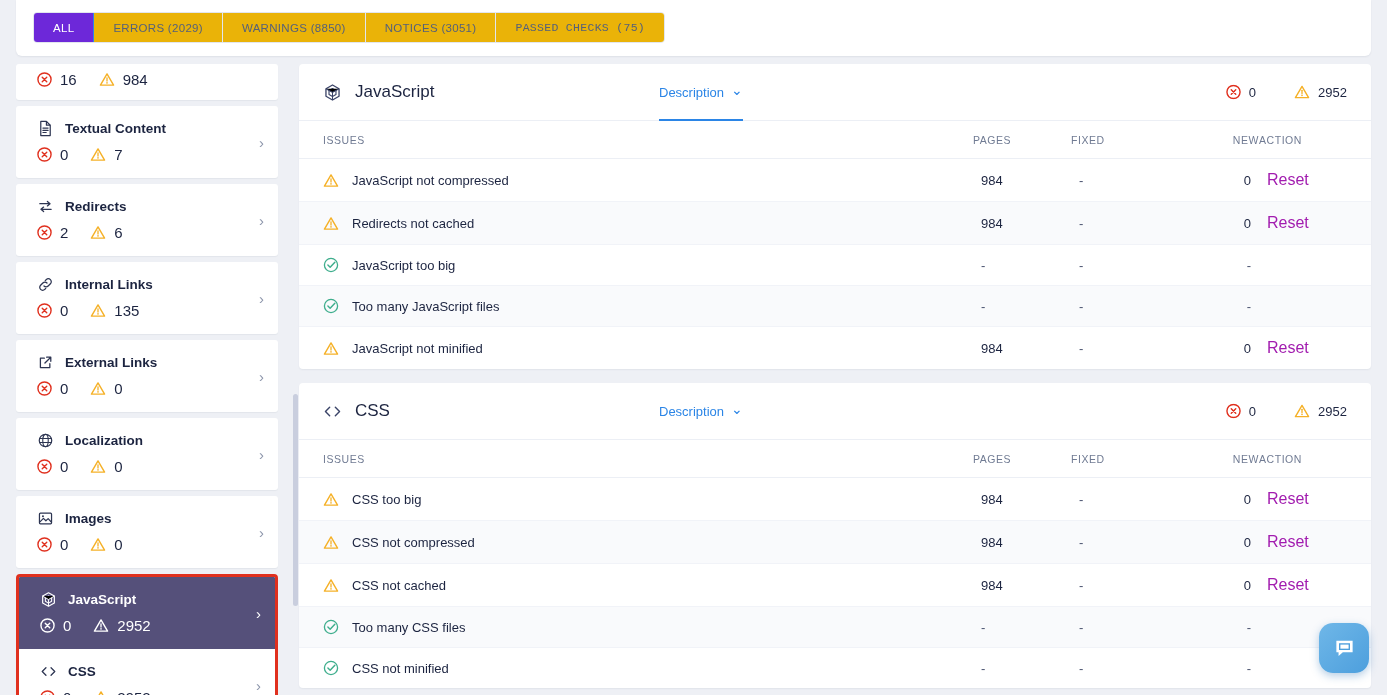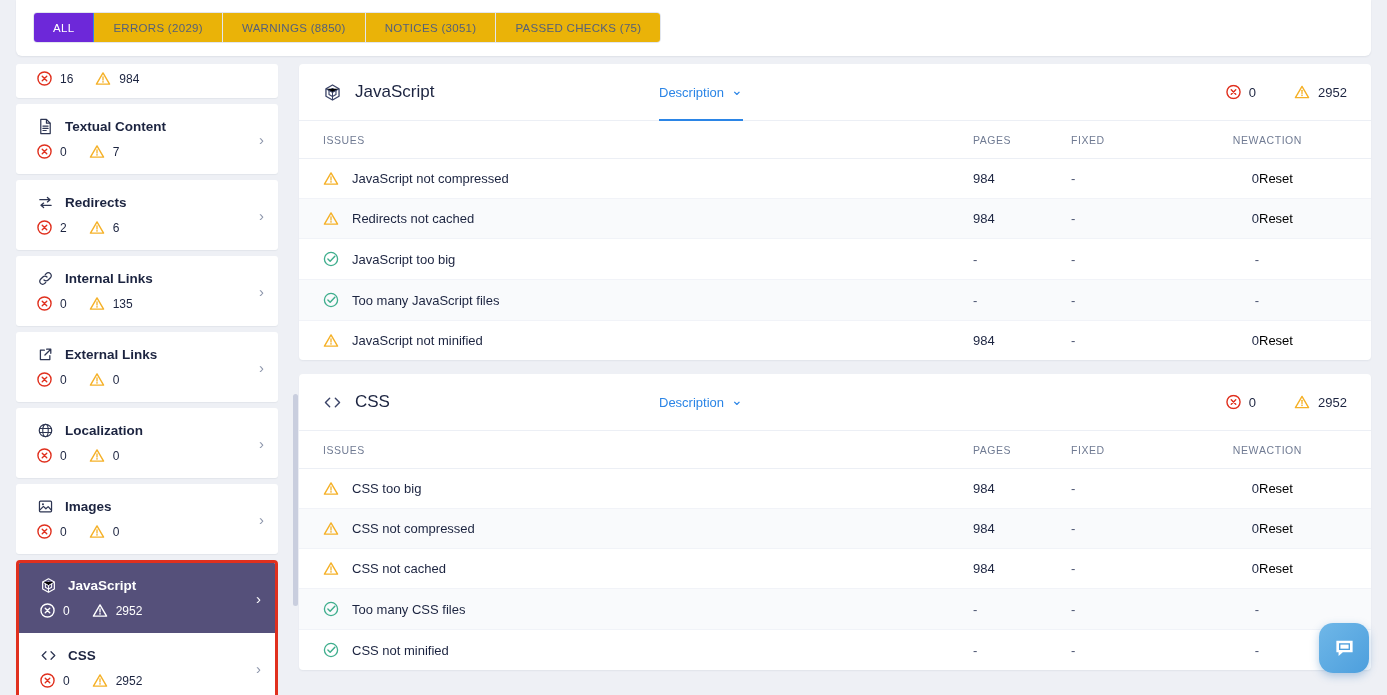--- a/index.html
+++ b/index.html
@@ -31,21 +31,21 @@
   .tab {
     display: flex; align-items: center; justify-content: center;
     padding: 0 19px;
     font-size: 11.5px; letter-spacing: .3px;
     color: #55617a;
     border-right: 1px solid #e2e6ee;
     white-space: nowrap;
     cursor: pointer;
     background: #eab308;
   }
-  .tab:last-child { border-right: none; }
+  .tab:last-child { border-right: none; font-family: Liberation Mono, monospace; }
   .tab.active {
     background: #6d28d9;
     color: #ffffff;
     border-right-color: #2b85e6;
     font-weight: normal;
   }
 
   
   .sidebar {
     position: absolute; left: 16px; top: 64px;
@@ -69,21 +69,21 @@
     font-size: 13.5px; font-weight: bold; color: #1c2440;
   }
   .side-title .sicon {
     width: 17px; height: 17px; flex: 0 0 17px;
     display: flex; align-items: center; justify-content: center;
     color: #2d3552;
   }
   .side-stats {
     display: flex; align-items: center; gap: 22px;
     padding: 9px 21px 15px 21px;
-    font-size: 12px; color: #1c2440;
+    font-size: 15px; color: #1c2440;
   }
   .stat { display: flex; align-items: center; gap: 8px; }
 
   
   .side-card.clipped { padding: 0; }
   .side-card.clipped .side-stats { padding-top: 7px; padding-bottom: 12px; }
 
   
   .hl-group {
     position: relative;
@@ -155,35 +155,35 @@
   table { width: 100%; border-collapse: collapse; }
   thead th {
     font-size: 10.5px; letter-spacing: .55px;
     color: #707b93; font-weight: normal;
     text-align: left; text-transform: uppercase;
     padding: 13px 0 12px 0;
     border-bottom: 1px solid #eceff5;
   }
   tbody td {
     font-size: 13px; color: #1c2440;
-    padding: 12px 0; height: 37px;
+    padding: 12px 8px; height: 37px;
     border-bottom: 1px solid #f1f3f8;
     vertical-align: middle;
   }
   tbody tr:last-child td { border-bottom: none; }
   tbody tr.alt td { background: #f9fafc; }
   .c-issue { padding-left: 24px !important; }
   .c-issue-inner { display: flex; align-items: center; gap: 13px; }
   .col-issues { width: 674px; }
   .col-pages { width: 98px; }
   .col-fixed { width: 90px; }
   .col-new   { width: 98px; text-align: right; }
   .col-action{ width: 112px; }
   th.col-issues { padding-left: 24px; }
-  .reset-link { color: #000000; cursor: pointer; font-size: 13px; }
+  .reset-link { color: #a21caf; cursor: pointer; font-size: 16px; }
   .dash { color: #4a5370; }
 
   
   .ico { display: inline-flex; align-items: center; justify-content: center; }
   .ico svg { display: block; }
 
   
   .chat-fab {
     position: absolute; right: 18px; bottom: 22px;
     width: 50px; height: 50px;

